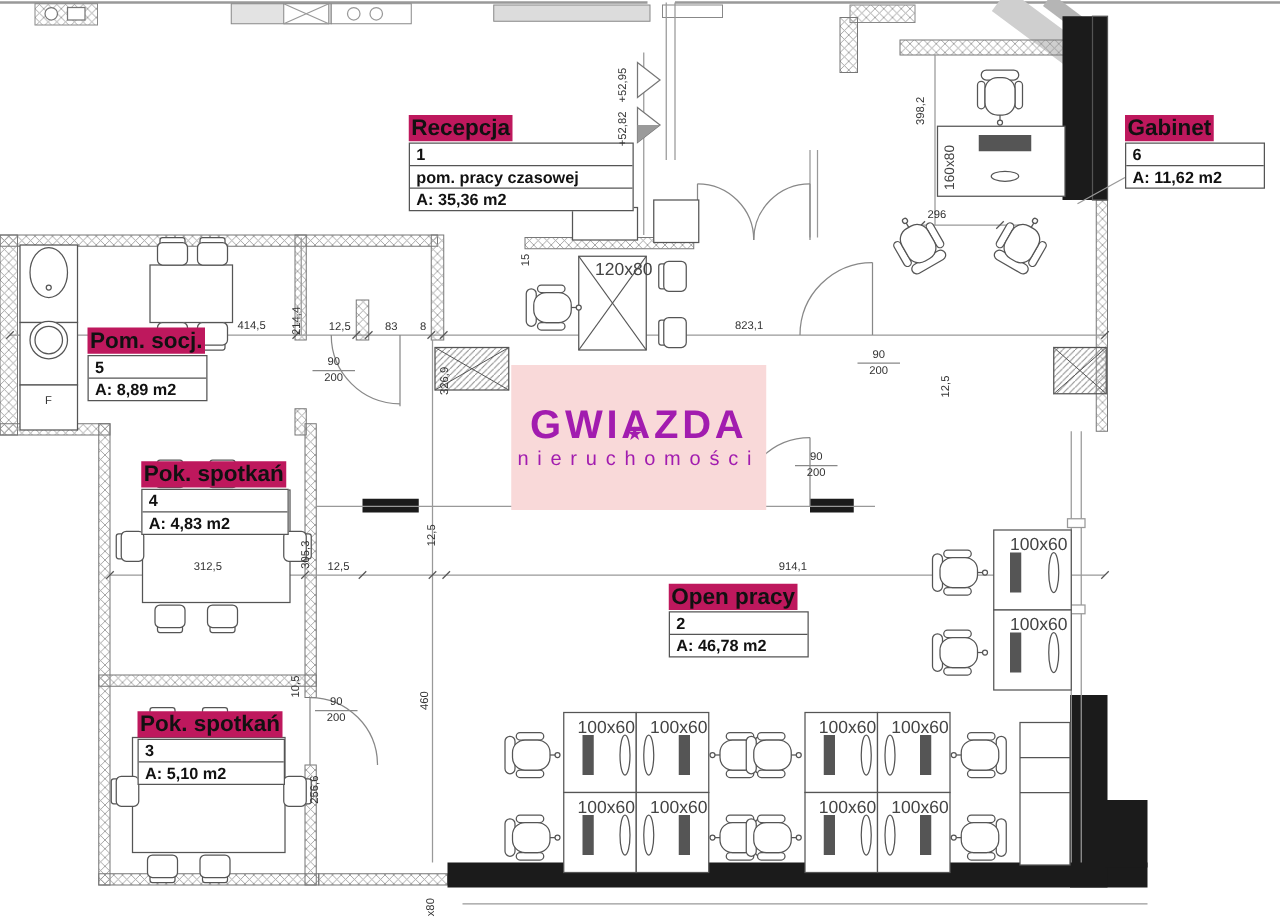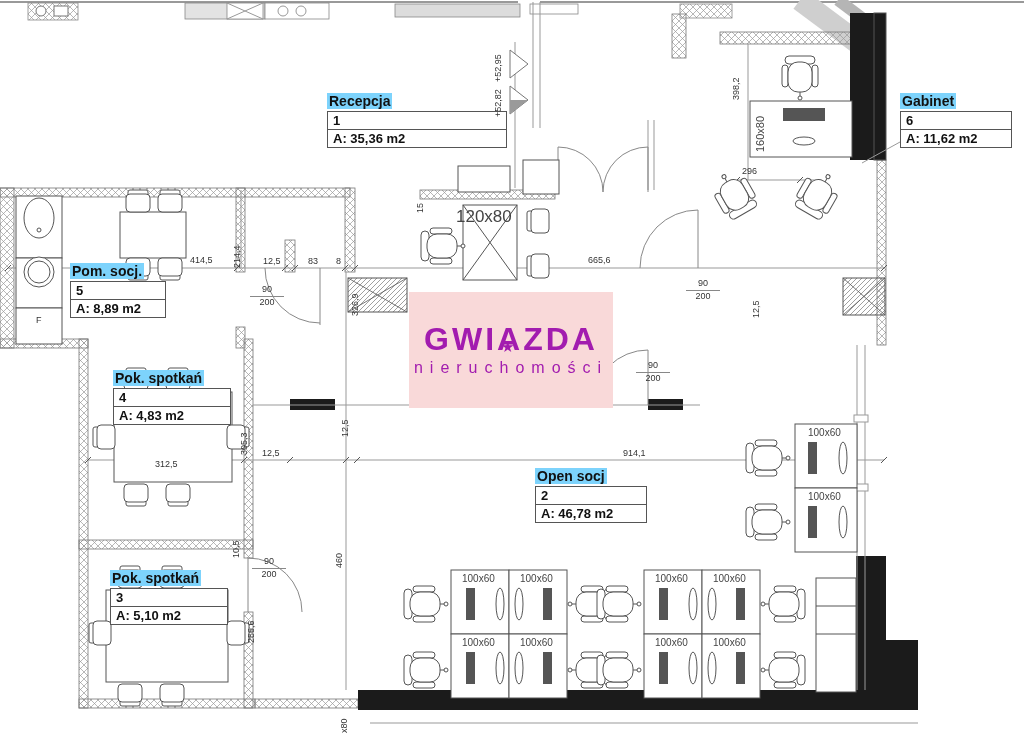--- a/index.html
+++ b/index.html
@@ -14,26 +14,26 @@
   .door path{stroke:#888;stroke-width:1;fill:none}
   .fu rect,.fu ellipse,.fu circle,.fu line,.fu path{fill:#fff;stroke:#555;stroke-width:1}
   .fu .dk{fill:#555;stroke:none}
   .fu .nf{fill:none}
   .shaft rect{fill:url(#dg);stroke:#555;stroke-width:1}
   .shaft line{stroke:#555;stroke-width:0.8}
   .top g rect{stroke:#888;stroke-width:0.8}
   
   .t{position:absolute;color:#333;font-size:9px;line-height:1;white-space:nowrap}
   .vt{transform:rotate(-90deg);transform-origin:0 0}
-  .deskl{color:#444;font-size:10px}
+  .deskl{color:#444;font-size:14px}
   .doorlab{position:absolute;width:34px;text-align:center;font-size:9px;color:#333;line-height:1.3}
   .doorlab span{display:block}
   .doorlab span:first-child{border-bottom:1px solid #888}
   .roomlab{position:absolute}
-  .rtitle{font-weight:bold;font-size:14px;color:#111;background:#7dd3fc;display:inline-block;padding:0 2px}
+  .rtitle{font-weight:bold;font-size:18px;color:#111;background:#be185d;display:inline-block;padding:0 2px}
   .rbox{background:#fff;border:1px solid #555;margin-top:1px}
   .rrow{border-bottom:1px solid #555;font-weight:bold;font-size:13px;color:#111;padding:1px 5px}
   .rrow:last-child{border-bottom:none}
   
   #watermark{position:absolute;left:409px;top:292px;width:204px;height:116px;
      display:flex;flex-direction:column;align-items:center;justify-content:center}
   #wm-brand{font-weight:bold;font-size:32px;letter-spacing:3px;line-height:1}
   #wm-sub{font-size:16px;letter-spacing:7px;margin-top:4px}
   #wm-star{position:absolute;left:92px;top:46px;font-size:15px}
 </style>
@@ -315,20 +315,21 @@
 <div id="watermark" style="background:#f9d9d9;color:#a21caf">
   <div id="wm-brand">GWIAZDA</div>
   <div id="wm-star">★</div>
   <div id="wm-sub">nieruchomości</div>
 </div>
 
 <div class="roomlab" style="left:327px;top:92px;width:180px">
   <div class="rtitle">Recepcja</div>
   <div class="rbox">
     <div class="rrow">1</div>
+    <div class="rrow">pom. pracy czasowej</div>
     <div class="rrow">A: 35,36 m2</div>
   </div>
 </div>
 <div class="roomlab" style="left:900px;top:92px;width:112px">
   <div class="rtitle">Gabinet</div>
   <div class="rbox">
     <div class="rrow">6</div>
     <div class="rrow">A: 11,62 m2</div>
   </div>
 </div>
@@ -347,21 +348,21 @@
   </div>
 </div>
 <div class="roomlab" style="left:110px;top:569px;width:118px">
   <div class="rtitle">Pok. spotkań</div>
   <div class="rbox">
     <div class="rrow">3</div>
     <div class="rrow">A: 5,10 m2</div>
   </div>
 </div>
 <div class="roomlab" style="left:535px;top:467px;width:112px">
-  <div class="rtitle">Open socj</div>
+  <div class="rtitle">Open pracy</div>
   <div class="rbox">
     <div class="rrow">2</div>
     <div class="rrow">A: 46,78 m2</div>
   </div>
 </div>
 
 <div class="doorlab" style="left:250px;top:284px">
   <span>90</span>
       <span>200</span>
 </div>
@@ -375,41 +376,41 @@
 </div>
 <div class="doorlab" style="left:252px;top:556px">
   <span>90</span>
       <span>200</span>
 </div>
 
 <span class="t" style="left:190px;top:256px">414,5</span>
 <span class="t" style="left:263px;top:257px">12,5</span>
 <span class="t" style="left:308px;top:257px">83</span>
 <span class="t" style="left:336px;top:257px">8</span>
-<span class="t" style="left:588px;top:256px">665,6</span>
-<span class="t" style="left:155px;top:460px">312,5</span>
+<span class="t" style="left:588px;top:256px">823,1</span>
+<span class="t" style="left:155px;top:449px">312,5</span>
 <span class="t" style="left:262px;top:449px">12,5</span>
 <span class="t" style="left:623px;top:449px">914,1</span>
 <span class="t" style="left:742px;top:167px">296</span>
 
 <span class="t vt" style="left:233px;top:268px">214,4</span>
 <span class="t vt" style="left:351px;top:316px">326,9</span>
 <span class="t vt" style="left:240px;top:455px">305,3</span>
 <span class="t vt" style="left:341px;top:437px">12,5</span>
 <span class="t vt" style="left:232px;top:558px">10,5</span>
 <span class="t vt" style="left:335px;top:568px">460</span>
 <span class="t vt" style="left:247px;top:643px">256,6</span>
 <span class="t vt" style="left:732px;top:100px">398,2</span>
 <span class="t vt" style="left:752px;top:318px">12,5</span>
 <span class="t vt" style="left:416px;top:213px">15</span>
 <span class="t vt" style="left:494px;top:82px">+52,95</span>
 <span class="t vt" style="left:494px;top:117px">+52,82</span>
 <span class="t vt" style="left:340px;top:733px">x80</span>
 
-<span class="t deskl" style="left:456px;top:208px;font-size:17px">120x80</span>
+<span class="t deskl" style="left:476px;top:208px;font-size:14px">120x80</span>
 <span class="t vt deskl" style="left:755px;top:152px;font-size:11px">160x80</span>
 <span class="t" style="left:36px;top:316px">F</span>
 <span class="t deskl" style="left:462px;top:574px">100x60</span>
 <span class="t deskl" style="left:520px;top:574px">100x60</span>
 <span class="t deskl" style="left:462px;top:638px">100x60</span>
 <span class="t deskl" style="left:520px;top:638px">100x60</span>
 <span class="t deskl" style="left:655px;top:574px">100x60</span>
 <span class="t deskl" style="left:713px;top:574px">100x60</span>
 <span class="t deskl" style="left:655px;top:638px">100x60</span>
 <span class="t deskl" style="left:713px;top:638px">100x60</span>

